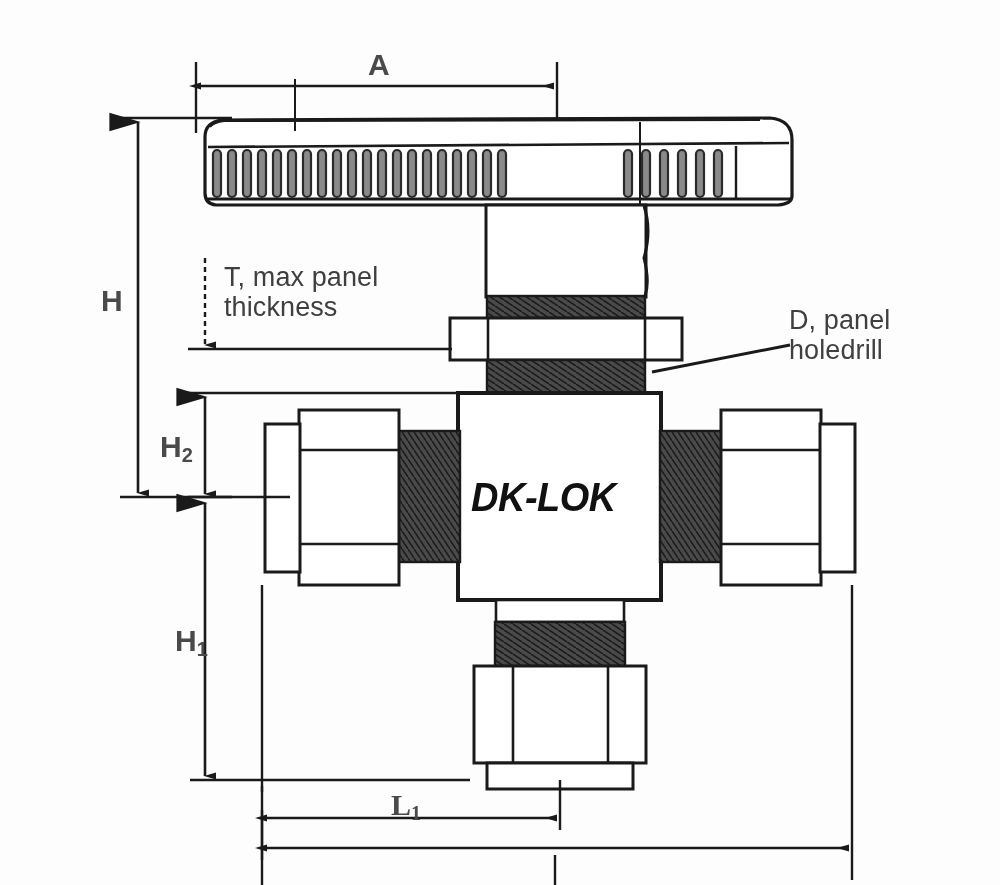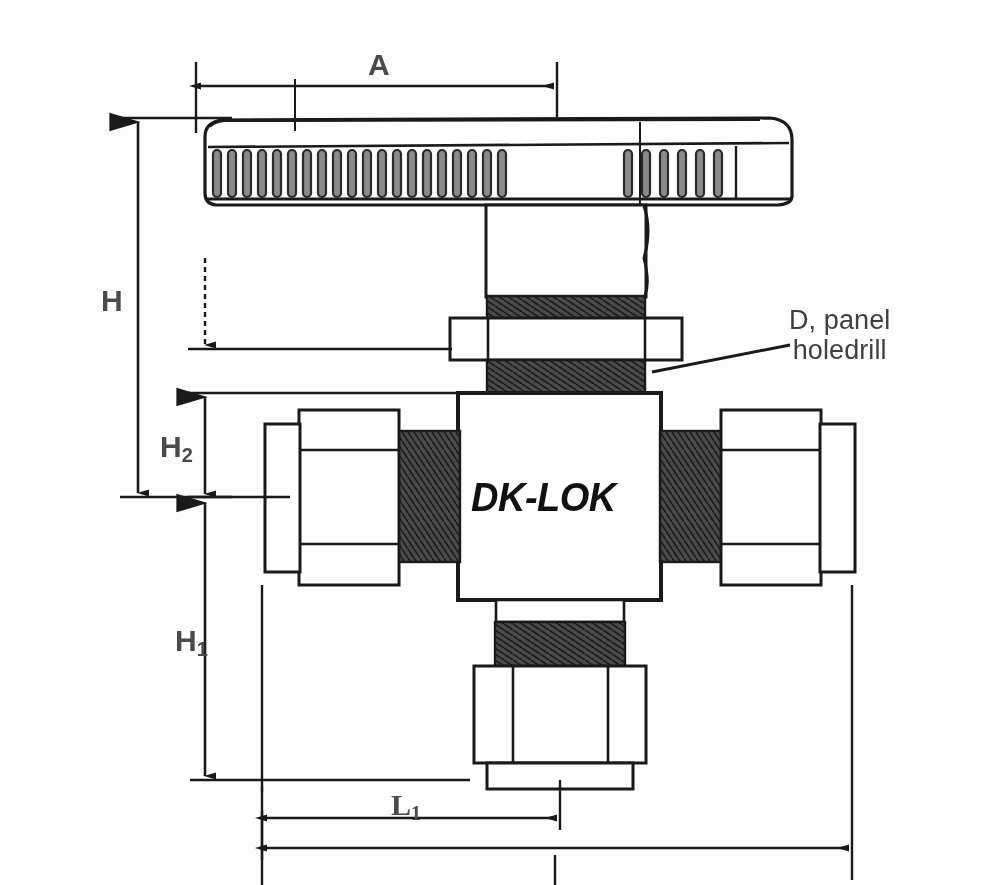--- a/index.html
+++ b/index.html
@@ -51,21 +51,21 @@
     font-weight: 400;
     color: #3f3f3f;
     letter-spacing: 0.1px;
   }
   #lbl-A       { left: 368px; top: 48px; }
   #lbl-H       { left: 101px; top: 284px; }
   #lbl-H2      { left: 160px; top: 430px; }
   #lbl-H1      { left: 175px; top: 624px; }
   #lbl-L1      { left: 391px; top: 788px; font-family: Liberation Serif, serif; }
   #lbl-T       { left: 224px; top: 262px; }
-  #lbl-D       { left: 789px; top: 305px; text-align: center; }
+  #lbl-D       { left: 789px; top: 305px; }
   #lbl-dklok {
     left: 471px;
     top: 475px;
     font-size: 38px;
     font-weight: 900;
     font-style: italic;
     color: #111111;
     letter-spacing: -0.5px;
     transform: scaleY(1.06);
     transform-origin: left top;
@@ -246,19 +246,19 @@
   <div class="lbl lbl-dim" id="lbl-A">A</div>
 
   <div class="lbl lbl-dim" id="lbl-H">H</div>
 
   <div class="lbl lbl-dim" id="lbl-H2"><span>H</span><span class="sub">2</span></div>
 
   <div class="lbl lbl-dim" id="lbl-H1"><span>H</span><span class="sub">1</span></div>
 
   <div class="lbl lbl-dim" id="lbl-L1"><span>L</span><span class="sub">1</span></div>
 
-  <div class="lbl lbl-note" id="lbl-T"></div>
+  <div class="lbl lbl-note" id="lbl-T"><div>T, max panel</div><div>thickness</div></div>
 
   <div class="lbl lbl-note" id="lbl-D"><div>D, panel</div><div>holedrill</div></div>
 
   <div class="lbl" id="lbl-dklok">DK-LOK</div>
 
 </div>
 
 </body></html>

